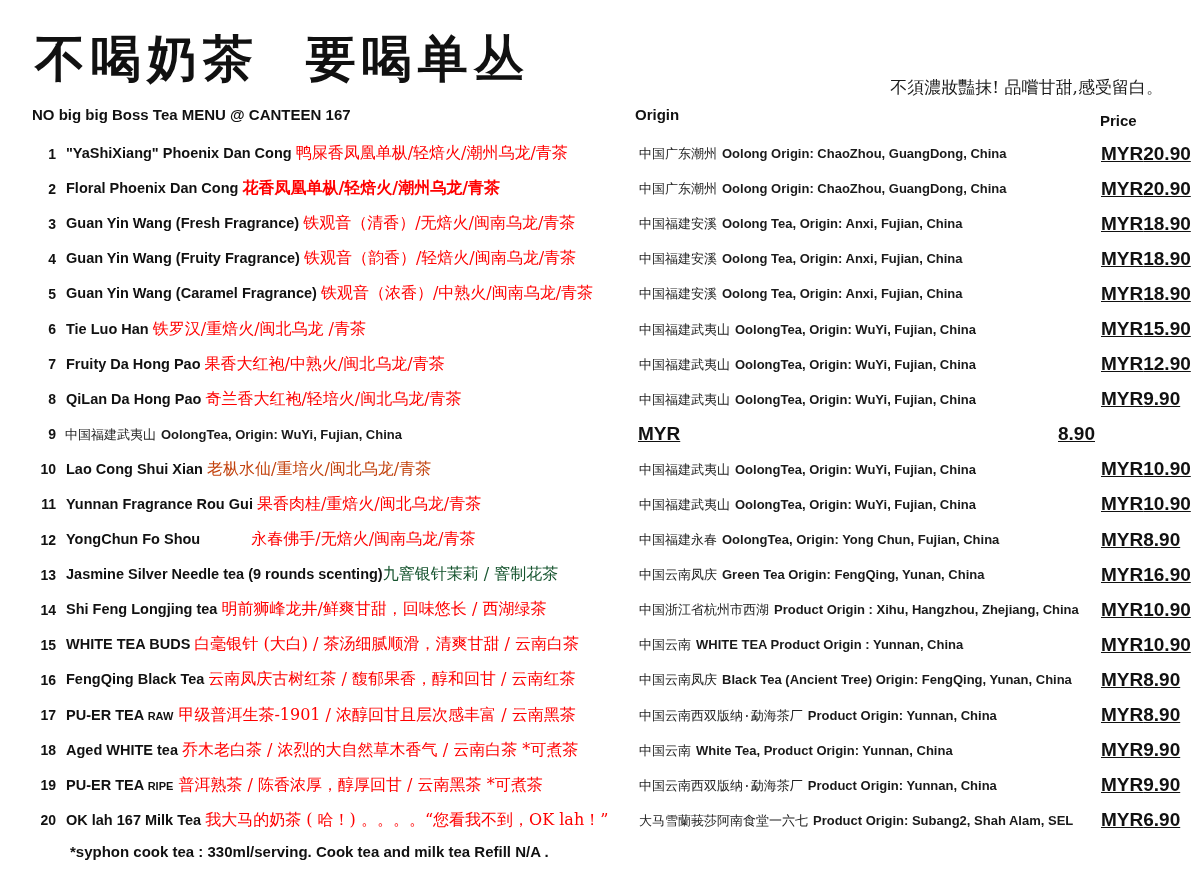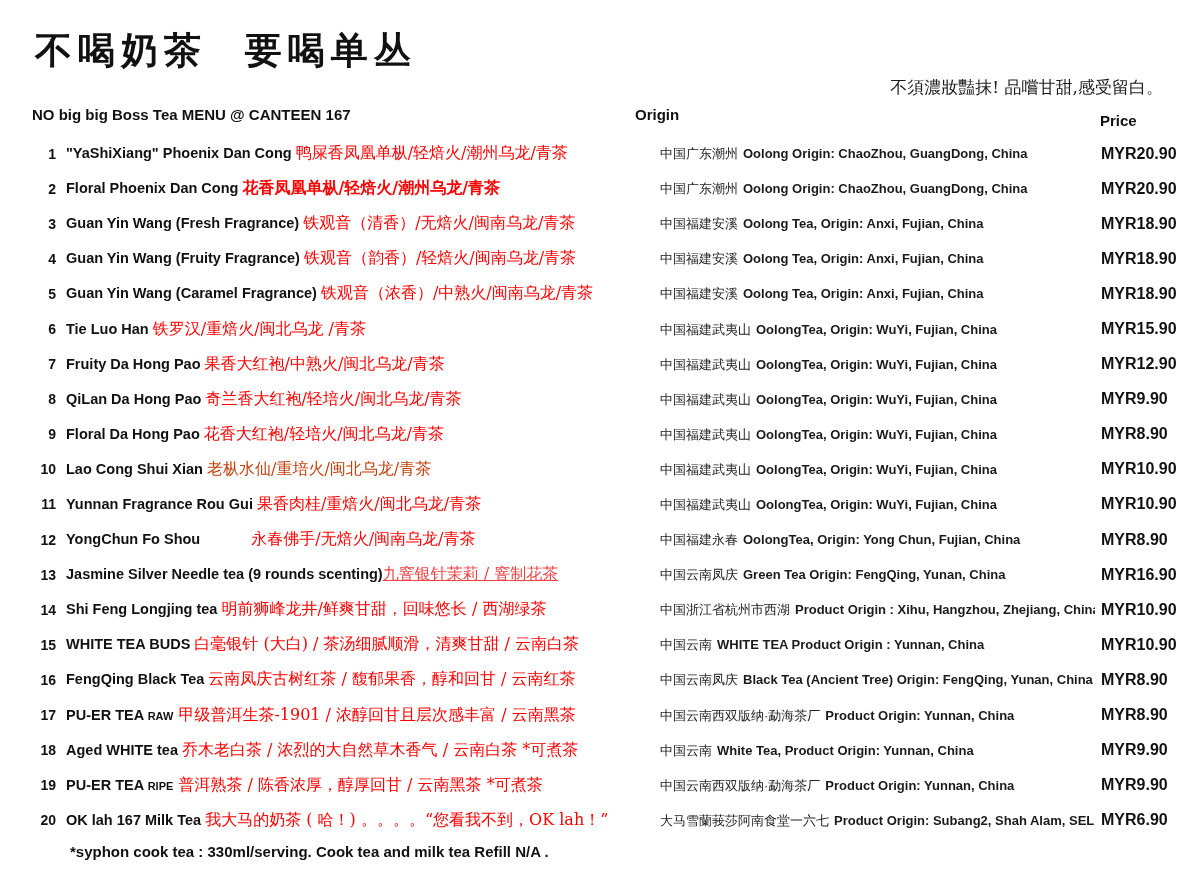--- a/index.html
+++ b/index.html
@@ -7,21 +7,21 @@
     position:relative;
     width:1200px;height:893px;
     background:#ffffff;
     font-family:"Liberation Sans", sans-serif;
     color:#1a1a1a;
     overflow:hidden;
   }
   .title{
     position:absolute;left:35px;top:26px;
     font-family:"DejaVu Serif", serif;
-    font-size:37px;font-weight:700;
+    font-size:50px;font-weight:700;
     letter-spacing:6px;
     white-space:pre;
     color:#111;
   }
   .subtitle{
     position:absolute;right:37px;top:76px;
     font-family:"DejaVu Serif", serif;
     font-size:17px;color:#1a1a1a;
     white-space:pre;
   }
@@ -65,34 +65,33 @@
   }
   .desc{
     font-family:"DejaVu Serif", serif;
     font-size:16px;font-weight:400;
   }
   .origin-cell{
     padding-left:7px;
     white-space:nowrap;overflow:hidden;
   }
   .origin-cn{
-    font-family:Liberation Sans, sans-serif;
+    font-family:Liberation Mono, monospace;
     font-size:13px;color:#222;
     margin-right:5px;
-    margin-left:21px;
   }
   .origin-en{
     font-size:13px;font-weight:700;color:#1a1a1a;
   }
   .price-cell{
     display:flex;justify-content:space-between;align-items:center;
     padding-left:6px;
   }
   .cur,.amt{
-    font-size:16px;font-weight:700;color:#111;
+    font-size:19px;font-weight:700;color:#111;text-decoration:underline;
   }
   .footnote{
     position:absolute;left:70px;top:843px;
     font-size:15px;font-weight:700;color:#111;
   }
 </style>
 </head>
 <body>
 
 <div class="page">
@@ -181,21 +180,20 @@
     <span class="name-cell"><span class="name">QiLan Da Hong Pao </span><span class="name-u"></span><span class="desc" style="color: rgb(255, 0, 0);">奇兰香大红袍/轻培火/闽北乌龙/青茶</span></span>
     <span class="origin-cell"><span class="origin-cn">中国福建武夷山</span><span class="origin-en">OolongTea, Origin: WuYi, Fujian, China</span></span>
     <span class="price-cell">
           <span class="cur">MYR</span>
           <span class="amt">9.90</span>
         </span>
   </div>
 
   <div class="row">
     <span class="num">9</span>
-    <span class="name-cell"><span class="name">Floral Da Hong Pao </span><span class="name-u"></span><span class="desc" style="color: rgb(255, 0, 0);">花香大红袍/轻培火/闽北乌龙/青茶</span></span>
     <span class="origin-cell"><span class="origin-cn">中国福建武夷山</span><span class="origin-en">OolongTea, Origin: WuYi, Fujian, China</span></span>
     <span class="price-cell">
           <span class="cur">MYR</span>
           <span class="amt">8.90</span>
         </span>
   </div>
 
   <div class="row">
     <span class="num">10</span>
     <span class="name-cell"><span class="name">Lao Cong Shui Xian </span><span class="name-u"></span><span class="desc" style="color: #c2410c;">老枞水仙/重培火/闽北乌龙/青茶</span></span>
@@ -221,21 +219,21 @@
     <span class="name-cell"><span class="name">YongChun Fo Shou </span><span class="name-u"></span><span class="desc" style="color: rgb(255, 0, 0); margin-left: 47px;">永春佛手/无焙火/闽南乌龙/青茶</span></span>
     <span class="origin-cell"><span class="origin-cn">中国福建永春</span><span class="origin-en">OolongTea, Origin: Yong Chun, Fujian, China</span></span>
     <span class="price-cell">
           <span class="cur">MYR</span>
           <span class="amt">8.90</span>
         </span>
   </div>
 
   <div class="row">
     <span class="num">13</span>
-    <span class="name-cell"><span class="name">Jasmine Silver Needle tea (9 rounds scenting)</span><span class="name-u"></span><span class="desc" style="color: #ef4444; text-decoration: underline;">九窨银针茉莉 / 窨制花茶</span></span>
+    <span class="name-cell"><span class="name">Jasmine Silver Needle tea (9 rounds scenting)</span><span class="name-u"></span><span class="desc" style="color: #14532d;">九窨银针茉莉 / 窨制花茶</span></span>
     <span class="origin-cell"><span class="origin-cn">中国云南凤庆</span><span class="origin-en">Green Tea  Origin: FengQing, Yunan, China</span></span>
     <span class="price-cell">
           <span class="cur">MYR</span>
           <span class="amt">16.90</span>
         </span>
   </div>
 
   <div class="row">
     <span class="num">14</span>
     <span class="name-cell"><span class="name">Shi Feng Longjing tea </span><span class="name-u"></span><span class="desc" style="color: rgb(255, 0, 0);">明前狮峰龙井/鲜爽甘甜，回味悠长 / 西湖绿茶</span></span>

